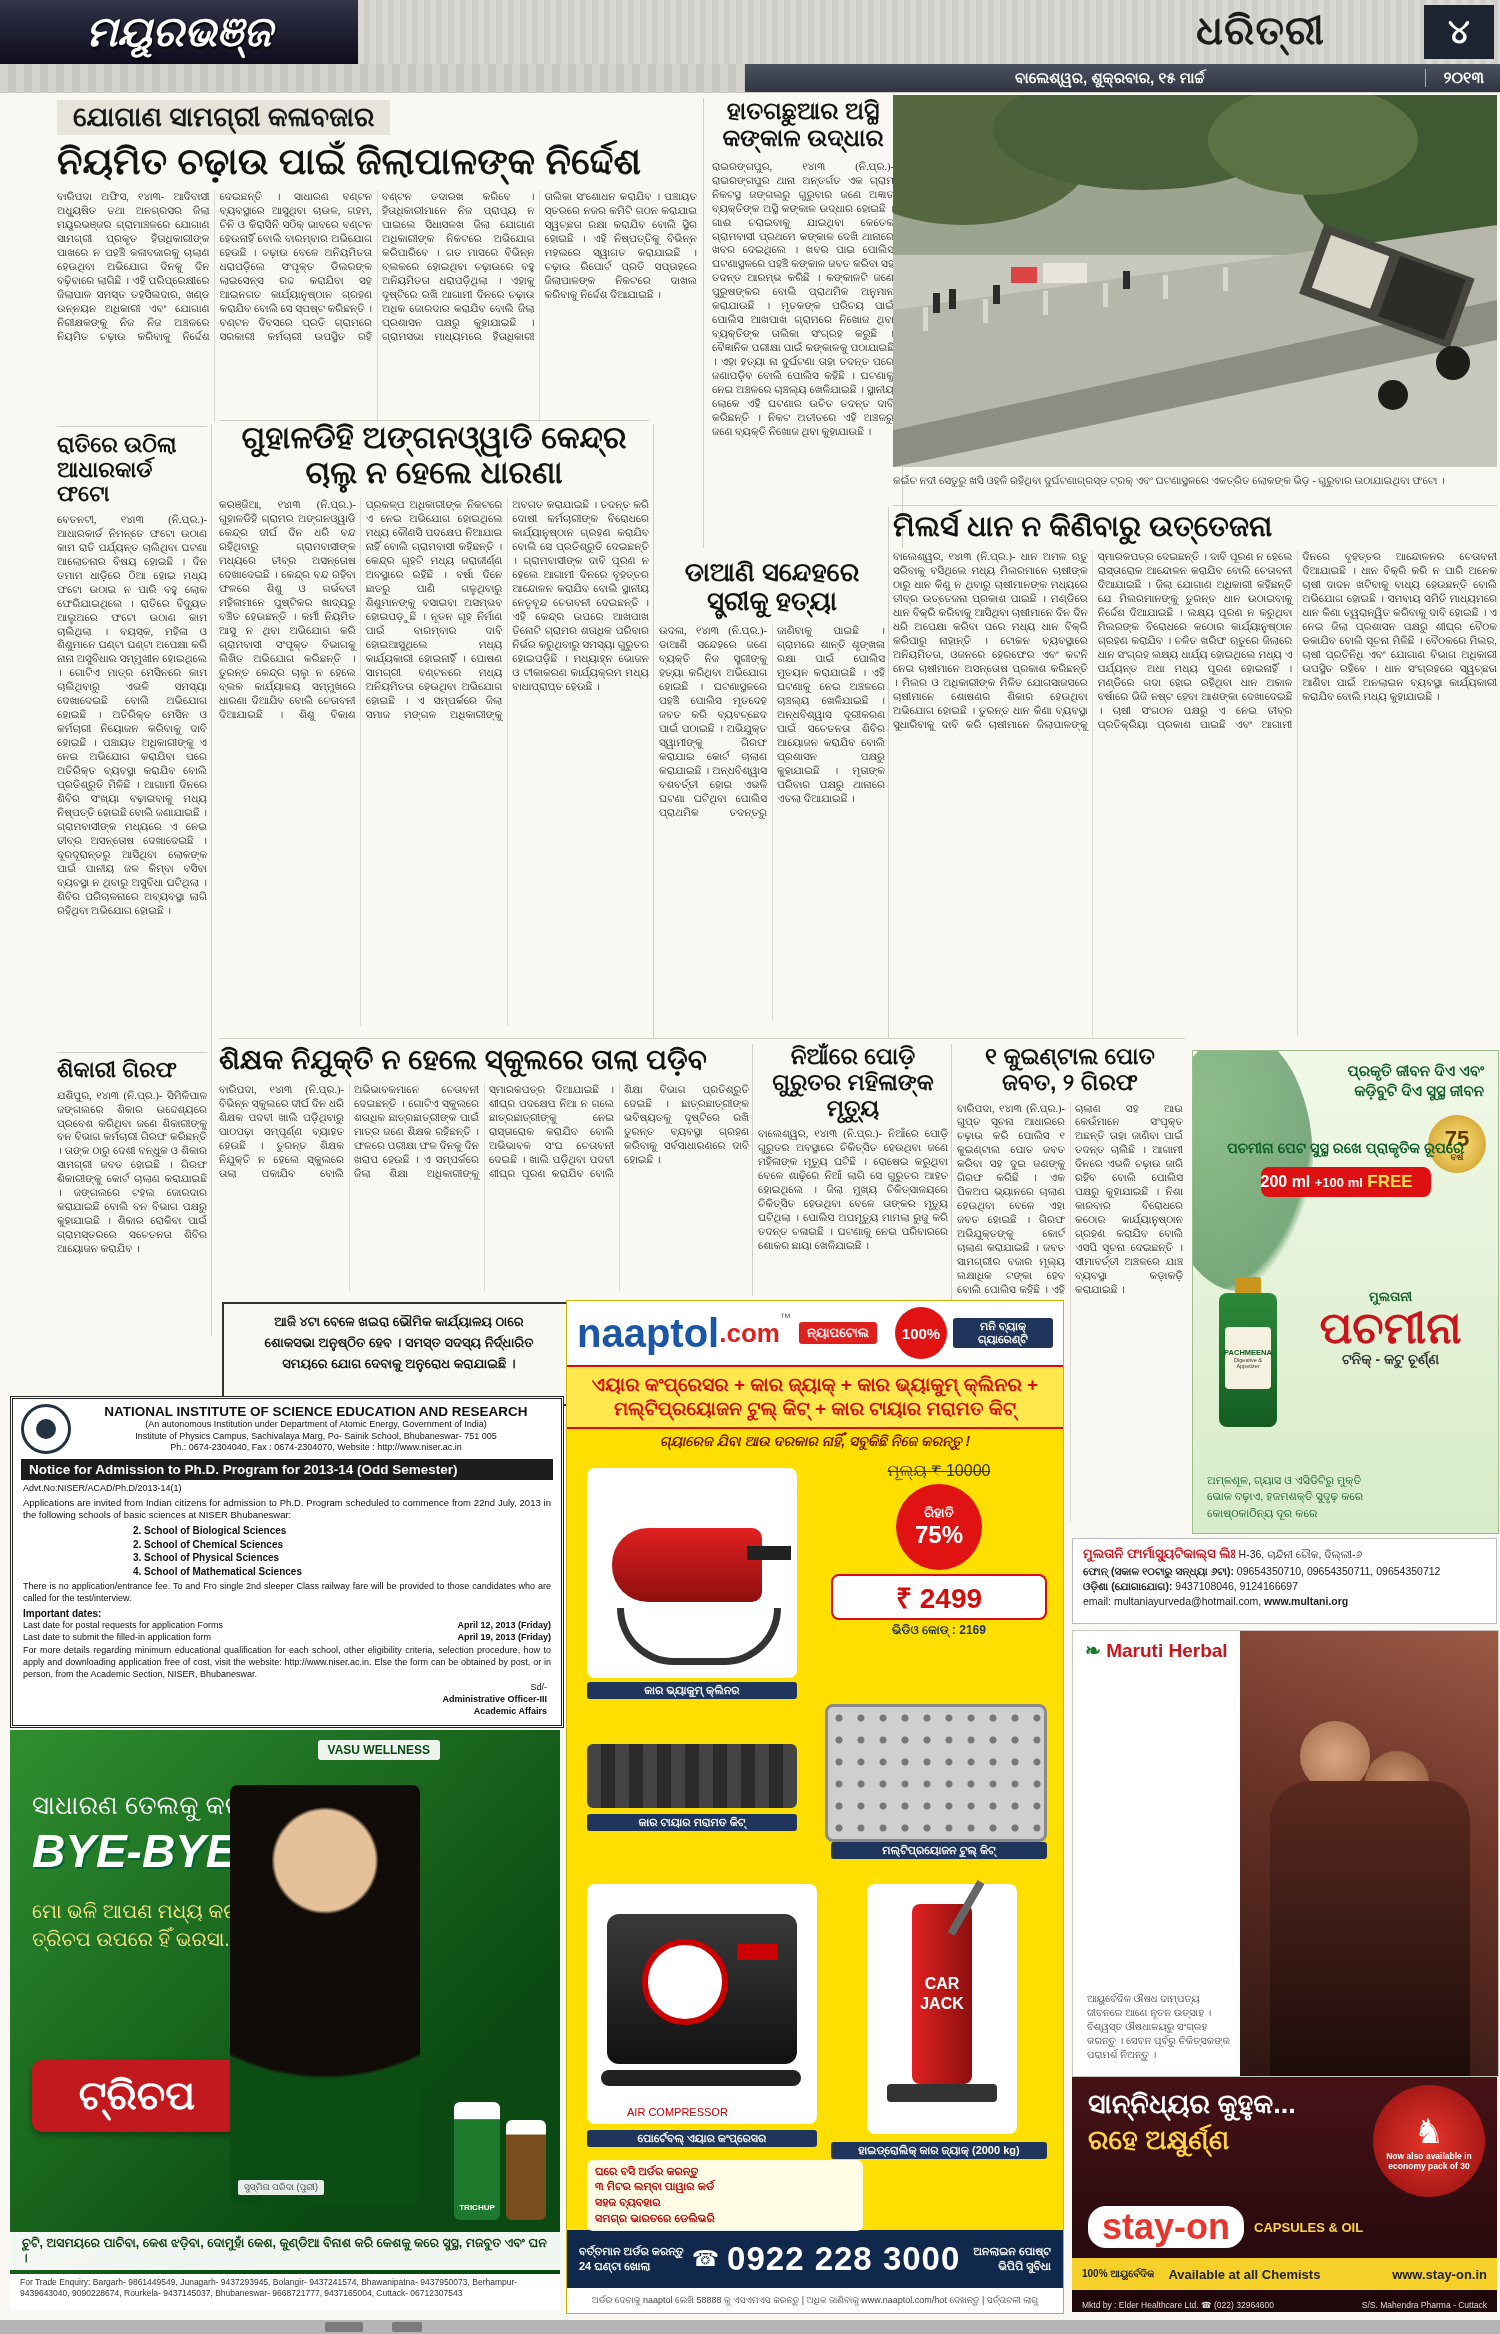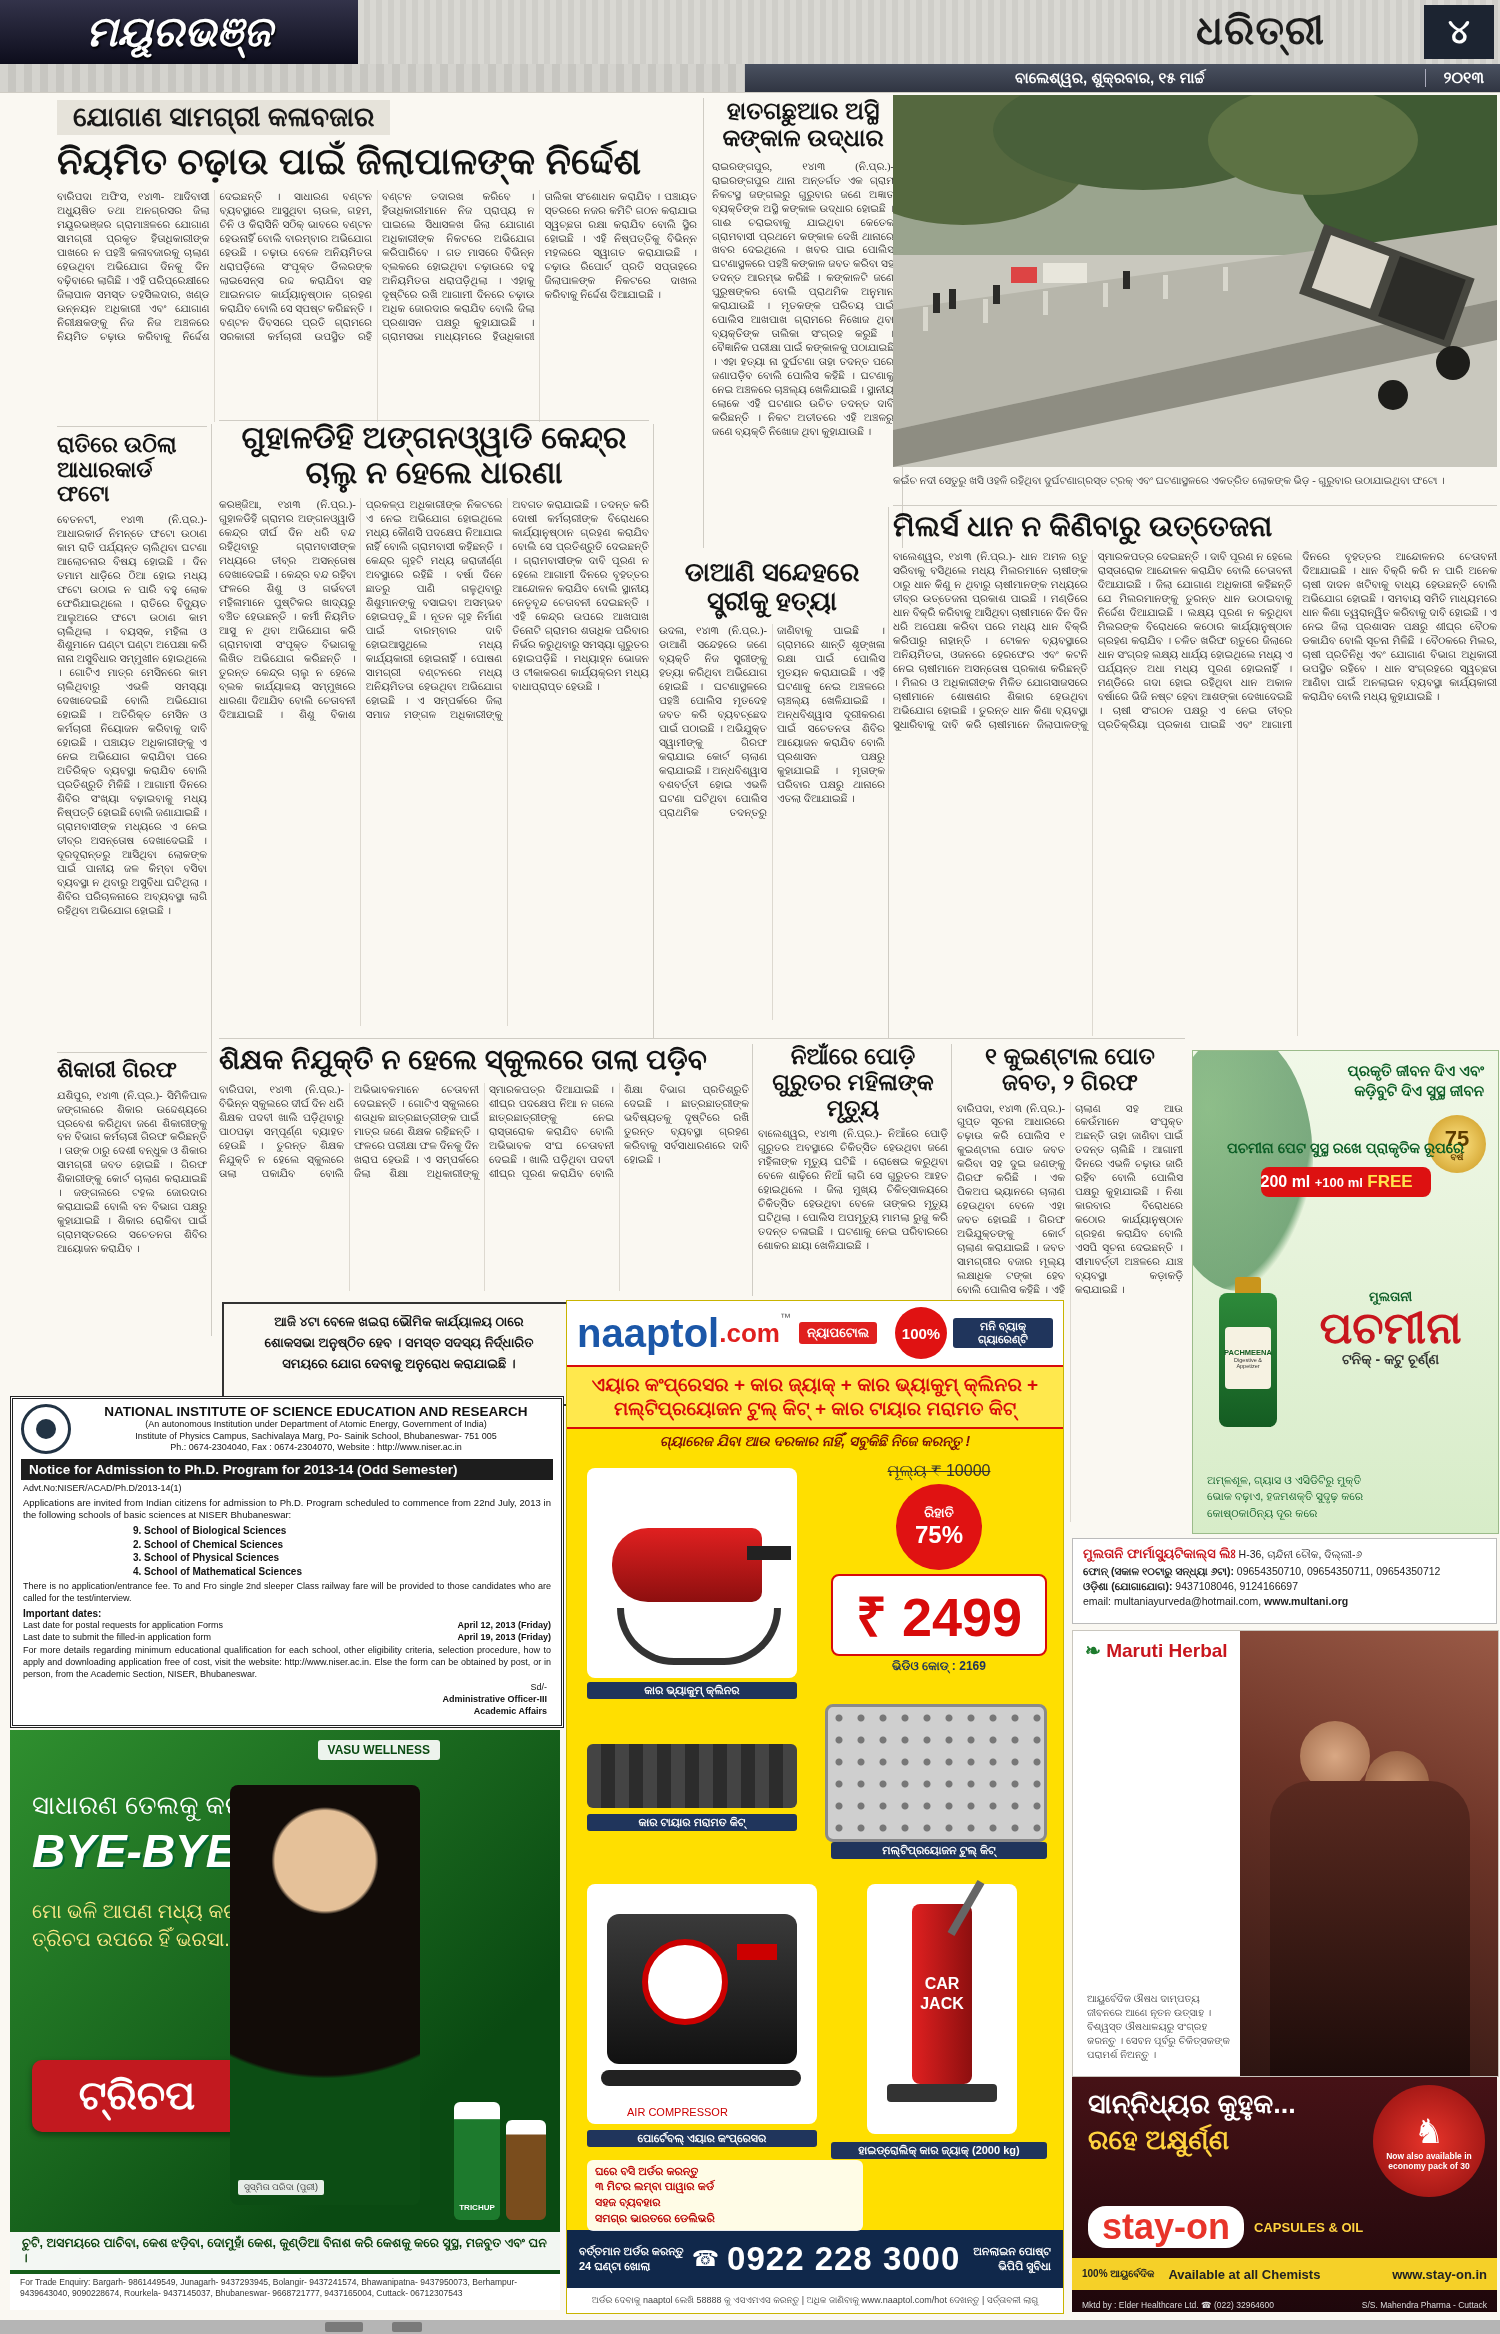--- a/index.html
+++ b/index.html
@@ -162,21 +162,21 @@
         <div style="font-weight:bold;font-size:13.5px;">NATIONAL INSTITUTE OF SCIENCE EDUCATION AND RESEARCH</div>
         <div class="small">(An autonomous Institution under Department of Atomic Energy, Government of India)</div>
         <div class="small">Institute of Physics Campus, Sachivalaya Marg, Po- Sainik School, Bhubaneswar- 751 005</div>
         <div class="small">Ph.: 0674-2304040, Fax : 0674-2304070, Website : http://www.niser.ac.in</div>
       </div>
     </div>
     <div class="bar">Notice for Admission to Ph.D. Program for 2013-14 (Odd Semester)</div>
     <div class="small" style="padding:0 10px;">Advt.No:NISER/ACAD/Ph.D/2013-14(1)</div>
     <div class="small" style="padding:2px 10px;text-align:justify;font-size:9.5px;">Applications are invited from Indian citizens for admission to Ph.D. Program scheduled to commence from 22nd July, 2013 in the following schools of basic sciences at NISER Bhubaneswar:</div>
     <div style="padding:1px 10px 1px 120px;font-size:10px;font-weight:bold;line-height:1.35;">
-      <div>9. School of Biological Sciences</div>
+      <div>2. School of Biological Sciences</div>
       <div>2. School of Chemical Sciences</div>
       <div>3. School of Physical Sciences</div>
       <div>4. School of Mathematical Sciences</div>
     </div>
     <div class="small" style="padding:2px 10px;text-align:justify;">There is no application/entrance fee. To and Fro single 2nd sleeper Class railway fare will be provided to those candidates who are called for the test/interview.</div>
     <div style="padding:1px 10px;font-size:10px;font-weight:bold;">Important dates:</div>
     <div class="small" style="padding:0 10px;display:flex;">
         <span style="flex:1;">Last date for postal requests for application Forms</span>
         <b>April 12, 2013 (Friday)</b>
       </div>
@@ -233,21 +233,21 @@
         <div class="abs" style="left:30px;top:140px;width:150px;height:50px;border:7px solid #333;border-top:none;border-radius:0 0 70px 70px;"></div>
       </div>
       <div class="abs npt-label" style="left:20px;top:228px;width:210px;box-sizing:border-box;">କାର ଭ୍ୟାକୁମ୍ କ୍ଲିନର</div>
 
       <div class="abs" style="right:16px;top:8px;width:216px;text-align:center;">
         <div style="font-size:16px;color:#333;text-decoration:line-through;">ମୂଲ୍ୟ ₹ 10000</div>
         <div class="starburst" style="width:86px;height:86px;margin:4px auto;">
           <span style="font-size:13px;">ରିହାତି</span>
           <span style="font-size:24px;">75%</span>
         </div>
-        <div style="background:#fff;border:2px solid #d80b0b;border-radius:8px;color:#d80b0b;font-size:54px;font-weight:bold;padding:2px 0;">₹ 2499</div>
+        <div style="background:#fff;border:2px solid #d80b0b;border-radius:8px;color:#d80b0b;font-size:28px;font-weight:bold;padding:2px 0;">₹ 2499</div>
         <div style="font-size:12px;font-weight:bold;color:#20355c;margin-top:3px;">ଭିଡିଓ କୋଡ୍ : 2169</div>
       </div>
 
       <div class="abs" style="right:16px;top:250px;width:216px;height:132px;background:#cfcfcf;border-radius:8px;border:3px solid #8a8a8a;background-image:radial-gradient(circle,#777 3px,transparent 4px);background-size:22px 22px;"></div>
       <div class="abs npt-label" style="right:16px;top:388px;width:216px;box-sizing:border-box;">ମଲ୍ଟିପ୍ରୟୋଜନ ଟୁଲ୍ କିଟ୍</div>
 
       <div class="abs" style="left:20px;top:290px;width:210px;height:64px;background:#2c2c2c;border-radius:6px;background-image:repeating-linear-gradient(90deg,#444 0 14px,#2c2c2c 14px 28px);"></div>
       <div class="abs npt-label" style="left:20px;top:360px;width:210px;box-sizing:border-box;">କାର ଟାୟାର ମରାମତ କିଟ୍</div>
 
       <div class="abs" style="left:20px;top:430px;width:230px;height:240px;background:#fff;border-radius:8px;">

